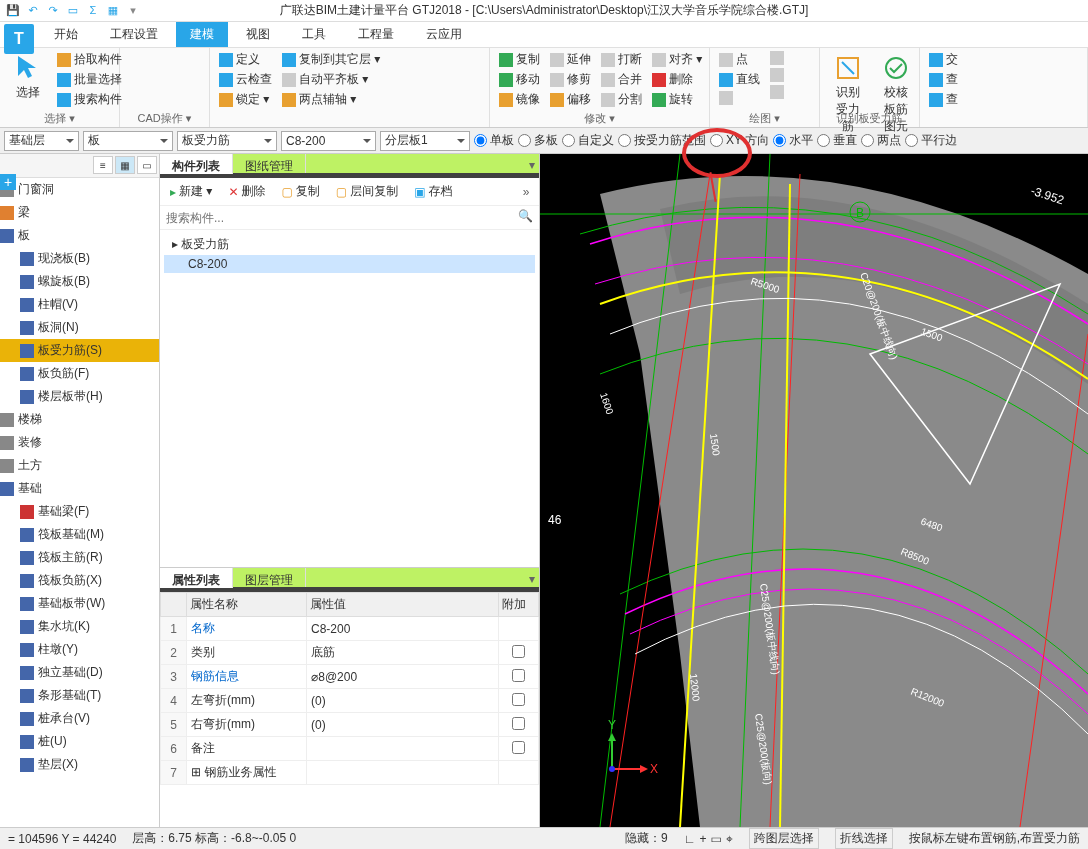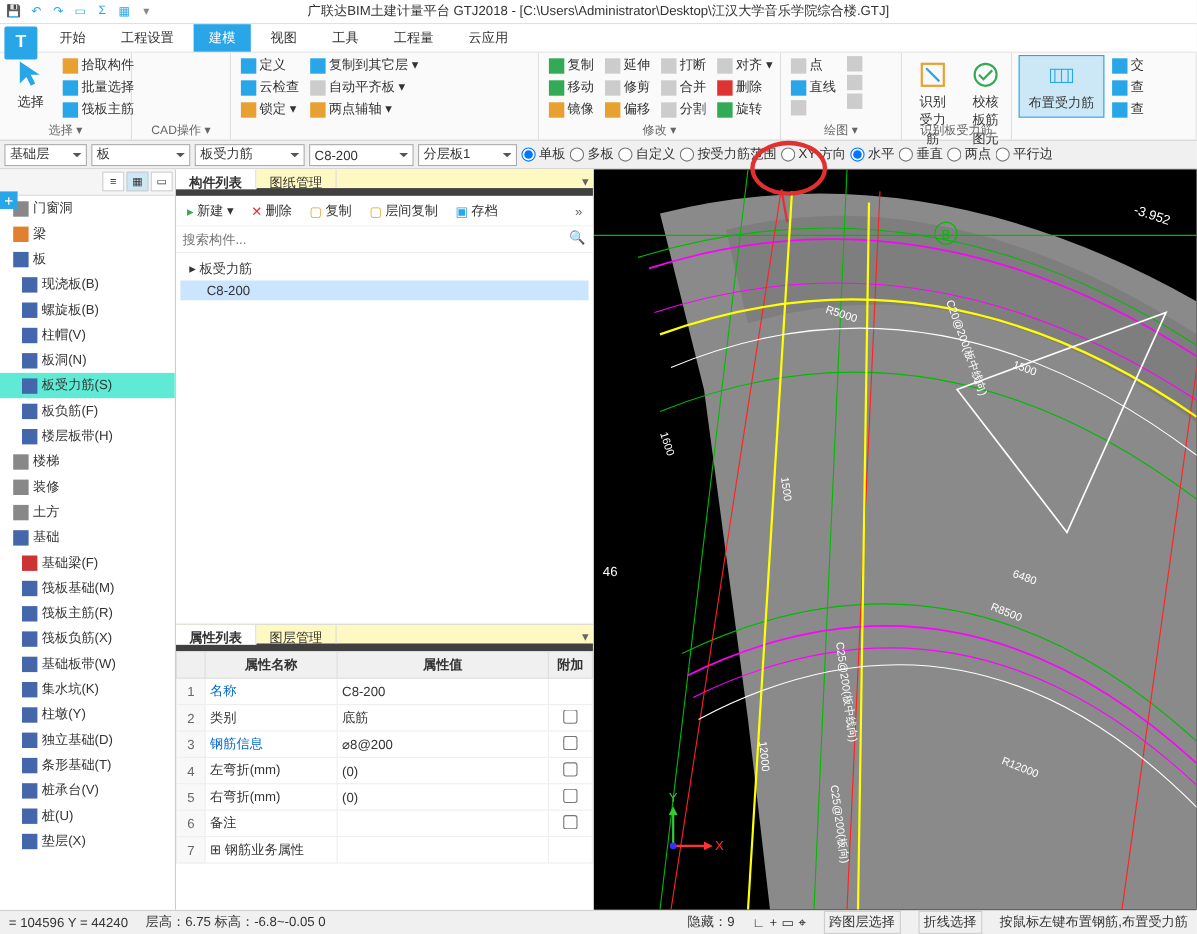--- a/index.html
+++ b/index.html
@@ -25,39 +25,39 @@
 .combo{height:20px;border:1px solid #aaa;background:#fff;padding:0 18px 0 4px;position:relative;display:flex;align-items:center;font-size:12px;min-width:60px}
 .combo::after{content:"";position:absolute;right:4px;top:7px;border:4px solid transparent;border-top-color:#555}
 .radio{display:flex;align-items:center;gap:3px;font-size:12px}
 .radio input{margin:0}
 .main{display:flex;height:calc(100% - 22px - 26px - 80px - 26px - 22px)}
 .leftpanel{width:160px;background:#fff;border-right:1px solid #ccc;display:flex;flex-direction:column;overflow:hidden}
 .lp-head{height:24px;background:#f5f5f5;display:flex;justify-content:flex-end;gap:2px;padding:2px;border-bottom:1px solid #ddd}
 .lp-head span{width:20px;height:18px;border:1px solid #ccc;display:flex;align-items:center;justify-content:center;font-size:10px;background:#fff}
 .tree{flex:1;overflow:auto}
 .tree-item{padding:3px 4px 3px 20px;cursor:pointer;display:flex;align-items:center;gap:4px}
-.tree-item.selected{background:#5eead4}
-.tree-item.cat{padding-left:12px;font-weight:normal}
+.tree-item.selected{background:#eab308}
+.tree-item.cat{padding-left:0;font-weight:normal}
 .tree-ico{width:14px;height:14px;display:inline-block}
 .midpanel{width:380px;background:#fff;border-right:1px solid #ccc;display:flex;flex-direction:column}
-.tabs{height:24px;display:flex;border-bottom:7px solid #404040;background:#fef9c3}
+.tabs{height:24px;display:flex;border-bottom:5px solid #404040;background:#bef264}
 .tab{padding:4px 12px;cursor:pointer;border-right:1px solid #ddd}
 .tab.active{background:#fff;border-bottom:1px solid #fff;margin-bottom:-1px;font-weight:bold}
 .toolbar2{height:28px;display:flex;align-items:center;gap:8px;padding:0 6px;border-bottom:1px solid #eee}
 .tbtn{display:flex;align-items:center;gap:3px;cursor:pointer;padding:2px 4px}
 .search{height:24px;border:none;border-bottom:1px solid #eee;padding:0 24px 0 6px;width:100%;font-size:12px;color:#999;position:relative}
 .searchwrap{position:relative}
 .searchwrap::after{content:"🔍";position:absolute;right:6px;top:3px;color:#888;font-size:12px}
 .clist{flex:1;padding:4px;overflow:auto;min-height:200px}
 .clist-item{padding:2px 4px 2px 24px;cursor:pointer}
 .clist-item.sel{background:#cce5ff}
 .clist-root{padding:2px 4px 2px 8px}
 .propwrap{border-top:1px solid #ccc;display:flex;flex-direction:column;flex:0 0 260px}
 .proptable{width:100%;border-collapse:collapse;font-size:12px}
-.proptable th{background:#f0f0f0;border:1px solid #ddd;padding:3px;font-weight:bold;text-align:center}
+.proptable th{background:#f0f0f0;border:1px solid #ddd;padding:3px;font-weight:normal;text-align:left}
 .proptable td{border:1px solid #eee;padding:3px 4px;height:20px}
 .proptable td.num{background:#f8f8f8;text-align:center;width:26px;color:#666}
 .proptable td.name{color:#0066cc;width:120px}
 .proptable td.val{}
 .proptable td.chk{width:40px;text-align:center}
 .canvas{flex:1;background:#000;position:relative;overflow:hidden}
 .canvas svg{width:100%;height:100%}
 .statusbar{height:22px;background:#f0f0f0;border-top:1px solid #ccc;display:flex;align-items:center;padding:0 8px;gap:16px;font-size:11px}
 .statusbar .sp{flex:1}
 .redcircle{position:absolute;width:70px;height:50px;border:4px solid #e03030;border-radius:50%;left:682px;top:128px;z-index:20;pointer-events:none}
@@ -106,21 +106,21 @@
         <div class="ritem">
             <span class="ricon" style="background:#e8a030"></span>
             <span>拾取构件</span>
           </div>
         <div class="ritem">
             <span class="ricon" style="background:#29a6e8"></span>
             <span>批量选择</span>
           </div>
         <div class="ritem">
             <span class="ricon" style="background:#29a6e8"></span>
-            <span>筏板主筋</span>
+            <span>搜索构件</span>
           </div>
       </div>
     </div>
     <div class="rgroup-label">选择 ▾</div>
   </div>
 
   <div class="rgroup" style="width:90px">
     <div class="rgroup-label">CAD操作 ▾</div>
   </div>
 
@@ -264,29 +264,20 @@
             <path d="M8 14 L12 18 L20 10" fill="none" stroke="#3a5" stroke-width="2"></path>
           </svg>
         <span style="text-align:center">校核板筋图元</span>
       </div>
     </div>
     <div class="rgroup-label">识别板受力筋</div>
   </div>
 
   <div class="rgroup" style="flex:1">
     <div class="rgroup-body">
-      <div class="rbig active">
-        <svg class="ricon-lg">
-            <rect x="4" y="8" width="20" height="12" fill="none" stroke="#29a6e8"></rect>
-            <line x1="8" y1="8" x2="8" y2="20" stroke="#29a6e8"></line>
-            <line x1="14" y1="8" x2="14" y2="20" stroke="#29a6e8"></line>
-            <line x1="20" y1="8" x2="20" y2="20" stroke="#29a6e8"></line>
-          </svg>
-        <span>布置受力筋</span>
-      </div>
       <div class="rcol">
         <div class="ritem">
             <span class="ricon" style="background:#29a6e8"></span>
             <span>交</span>
           </div>
         <div class="ritem">
             <span class="ricon" style="background:#29a6e8"></span>
             <span>查</span>
           </div>
         <div class="ritem">

